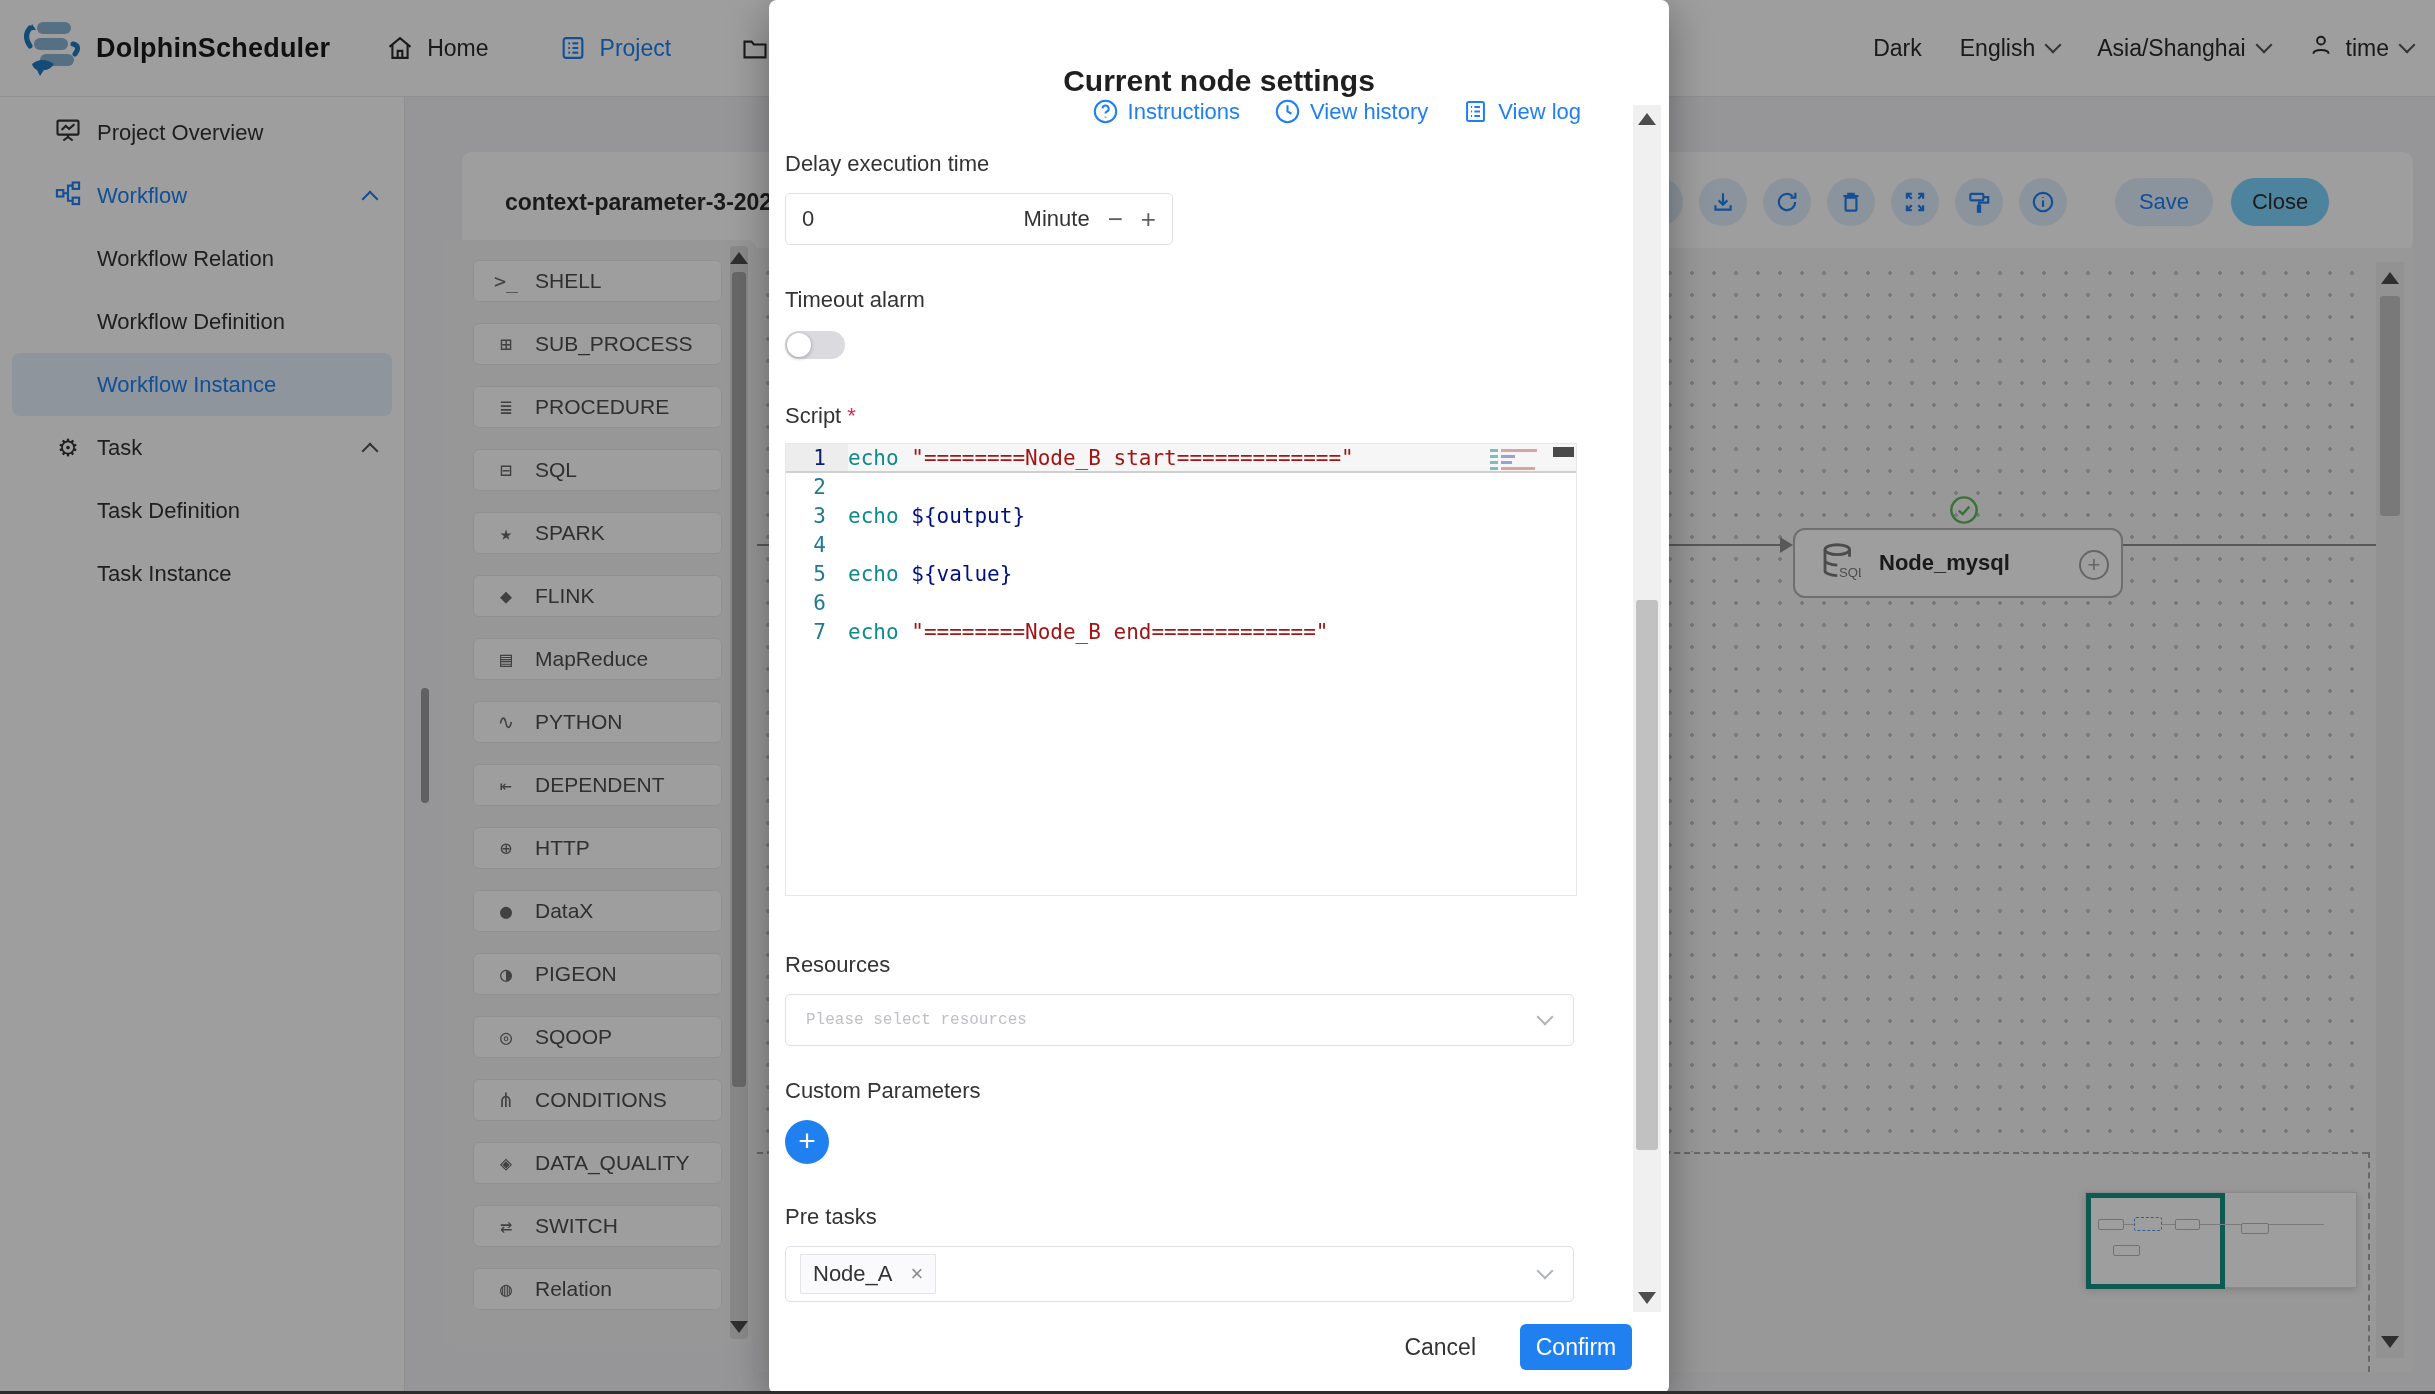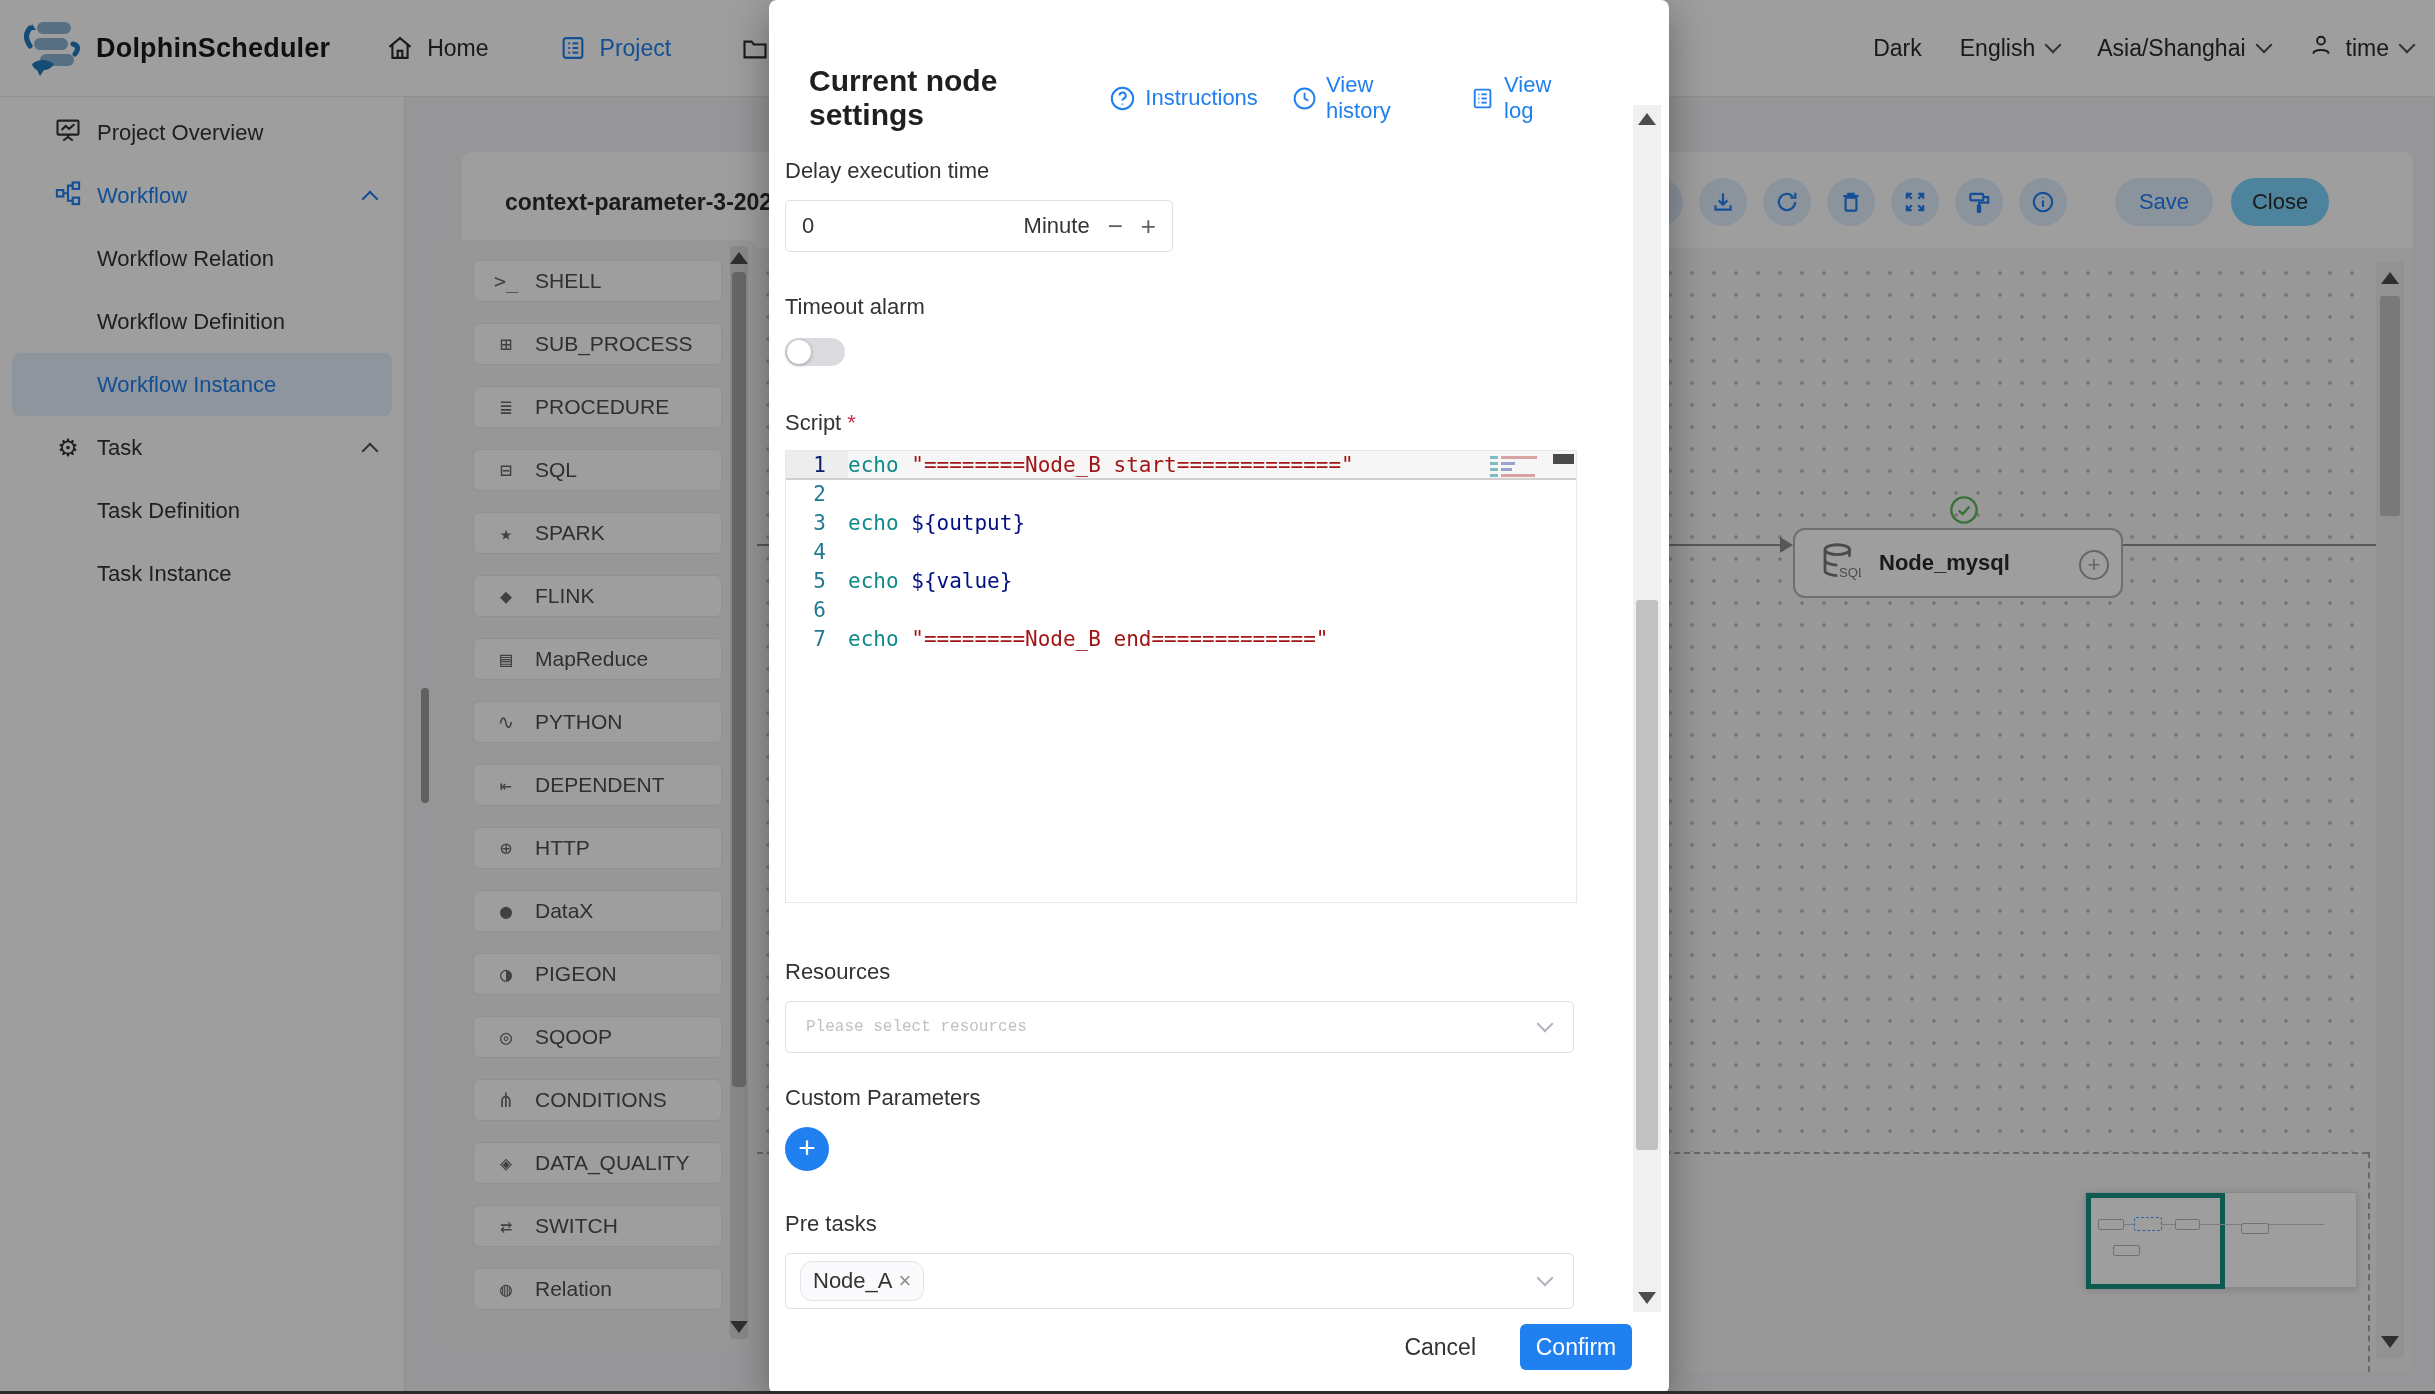--- a/index.html
+++ b/index.html
@@ -88,21 +88,21 @@
              border:1px solid #ddd; box-shadow:0 2px 8px rgba(0,0,0,.15); }
   .mm-view { position:absolute; left:0; top:0; width:139px; height:96px; border:5px solid #159184; }
   .mm-node { position:absolute; height:11px; background:#fff; border:1px solid #b9b9bd; border-radius:2px; }
   .mm-node.sel { border:1px dashed #4f9ef8; }
   .mm-line { position:absolute; height:1px; background:#c9c9cd; }
 
   
   .mask { position:absolute; inset:0; background:rgba(0,0,0,0.38); z-index:40; }
   .modal { position:absolute; left:769px; top:0; width:900px; height:1394px; background:#fff; border-radius:8px;
            box-shadow:0 10px 40px rgba(0,0,0,.35); z-index:50; }
-  .m-head { display:flex; align-items:center; padding:64px 40px 0 40px; }
+  .m-head { display:flex; align-items:center; padding:64px 40px 0 40px;flex-direction:column; }
   .m-title { font-size:30px; font-weight:600; color:#1f1f1f; }
   .m-links { margin-left:auto; display:flex; align-items:center; gap:34px; padding-right:48px; }
   .m-link { display:flex; align-items:center; gap:9px; color:#2080f0; font-size:22px; cursor:pointer; }
 
   .m-body { padding:0 71px 0 16px; }
   .f-label { font-size:22px; color:#333; }
   .req { color:#d03050; margin-left:6px; }
   .delay-input { margin-top:16px; width:388px; height:52px; border:1px solid #dfe0e6; border-radius:5px;
                  display:flex; align-items:center; padding:0 16px; }
   .delay-input input { border:none; outline:none; font-size:22px; color:#333; width:200px; font-family:"Liberation Sans",sans-serif; }
@@ -125,22 +125,22 @@
   .t-var { color:#001080; }
   .mini-bars { position:absolute; top:5px; right:28px; width:58px; }
   .mini-bars .row { display:flex; gap:3px; margin-bottom:3px; }
   .mini-bars i { display:block; height:3px; }
   .mini-slider { position:absolute; top:3px; right:2px; width:21px; height:10px; background:#4a4a4a; }
 
   .select { margin-top:16px; width:789px; height:52px; border:1px solid #dfe0e6; border-radius:5px; background:#fff;
             display:flex; align-items:center; padding:0 20px; position:relative; cursor:pointer; }
   .placeholder { font-size:16px; color:#bfc0c6;font-family:Liberation Mono, monospace; }
   .select .chev { position:absolute; right:22px; top:22px; }
-  .sel-tag { height:40px; border:1px solid #e3e3e8; background:#fafafc; border-radius:12px; display:flex; align-items:center;
-             padding:0 12px; font-size:22px; color:#333; gap:6px; }
+  .sel-tag { height:40px; border:1px solid #e3e3e8; background:#fafafc; border-radius:1px; display:flex; align-items:center;
+             padding:0 12px; font-size:22px; color:#333; gap:18px; }
   .tag-x { color:#8a8a8a; font-size:22px; cursor:pointer; }
 
   .plus-btn { margin-top:16px; width:44px; height:44px; border-radius:50%; background:#2080f0; color:#fff;
               font-size:30px; line-height:42px; text-align:center; cursor:pointer; }
 
   .m-scroll { position:absolute; right:8px; top:105px; width:28px; height:1207px; background:#f0f0f1; }
   .m-scroll .tri-up { position:absolute; top:8px; left:5px; border-bottom-color:#4d4d4d; }
   .m-scroll .tri-down { position:absolute; bottom:8px; left:5px; border-top-color:#4d4d4d; }
   .m-thumb { position:absolute; left:3px; top:495px; width:22px; height:550px; background:#c1c1c1; border-radius:3px; }
 

